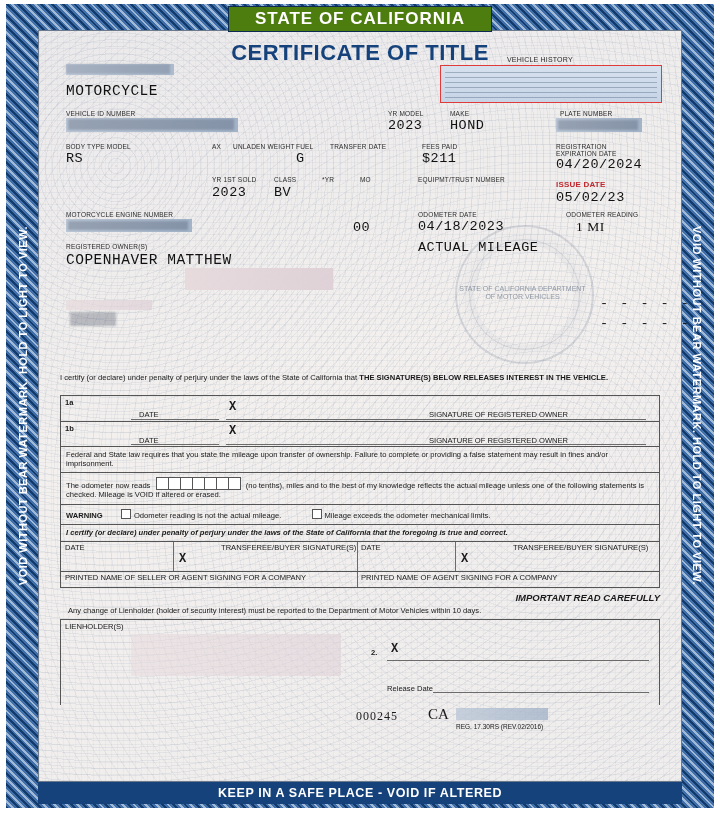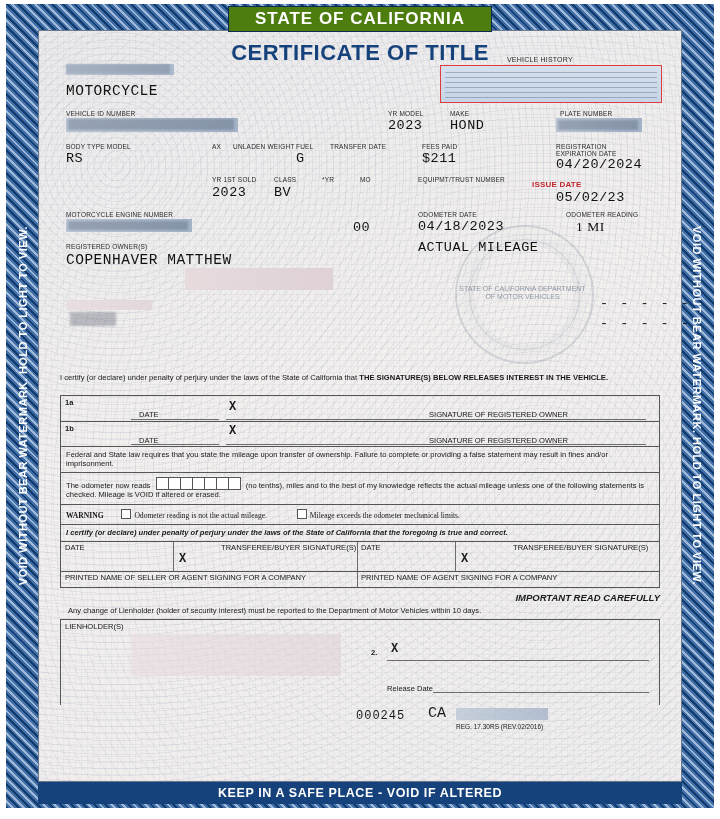--- a/index.html
+++ b/index.html
@@ -113,21 +113,21 @@
   .b{font-weight:bold;}
   .i{font-style:italic;}
   .xmark{font-family:"Liberation Mono",monospace;font-size:12px;font-weight:bold;}
 
   .odo-boxes{display:inline-flex;vertical-align:-2px;margin:0 3px;}
   .odo-boxes i{display:block;width:11px;height:11px;border:1px solid #555;border-left:none;background:#fff;}
   .odo-boxes i:first-child{border-left:1px solid #555;}
   .cbx{display:inline-block;width:8px;height:8px;border:1px solid #555;background:#fff;vertical-align:-1px;margin-right:3px;}
 
   .ic-title{text-align:right;font-weight:bold;font-style:italic;font-size:9.5px;margin:4px 0 2px;}
-  .num{position:absolute;font-family:Liberation Mono, monospace;}
+  .num{position:absolute;font-family:Liberation Serif, serif;}
 </style>
 </head>
 <body>
 
 <div class="doc">
 
   <div class="border-outer"></div>
 
   <div class="void-left">
     <span>VOID WITHOUT BEAR WATERMARK. HOLD TO LIGHT TO VIEW.</span>
@@ -195,21 +195,21 @@
 
   <div class="lbl" style="left:274px;top:176px;">CLASS</div>
   <div class="val" style="left:274px;top:185px;">BV</div>
 
   <div class="lbl" style="left:322px;top:176px;">*YR</div>
   <div class="lbl" style="left:360px;top:176px;">MO</div>
   <div class="val" style="left:353px;top:185px;margin-top:35px;">00</div>
 
   <div class="lbl" style="left:418px;top:176px;">EQUIPMT/TRUST NUMBER</div>
 
-  <div class="redlbl" style="left:532px;top:180px;">ISSUE DATE</div>
+  <div class="redlbl" style="left:556px;top:180px;">ISSUE DATE</div>
   <div class="val" style="left:556px;top:190px;">05/02/23</div>
 
   <div class="lbl" style="left:66px;top:211px;">MOTORCYCLE ENGINE NUMBER</div>
   <div class="redact" style="left:66px;top:219px;width:126px;height:13px;"></div>
   <div class="smudge" style="left:68px;top:221px;width:120px;height:9px;opacity:.45;"></div>
 
   <div class="lbl" style="left:418px;top:211px;">ODOMETER DATE</div>
   <div class="val" style="left:418px;top:219px;">04/18/2023</div>
 
   <div class="lbl" style="left:566px;top:211px;">ODOMETER READING</div>
@@ -262,21 +262,21 @@
           <i></i>
           <i></i>
           <i></i>
           <i></i>
           <i></i>
           <i></i>
         </span>
       <span>(no tenths), miles and to the best of my knowledge reflects the actual mileage unless one of the following statements is checked. Mileage is VOID if altered or erased.</span>
     </div>
 
-    <div class="box" style="padding:4px 5px;border-top:none;font-family:Liberation Serif, serif;">
+    <div class="box" style="padding:4px 5px;border-top:none;">
       <span class="b">WARNING</span>
       <span style="display:inline-block;width:14px;"></span>
       <span class="cbx"></span><span>Odometer reading is not the actual mileage.</span>
       <span style="display:inline-block;width:26px;"></span>
       <span class="cbx"></span><span>Mileage exceeds the odometer mechanical limits.</span>
     </div>
 
     <div class="box" style="padding:3px 5px;border-top:none;">
       <span class="i b">I certify (or declare) under penalty of perjury under the laws of the State of California that the foregoing is true and correct.</span>
     </div>

